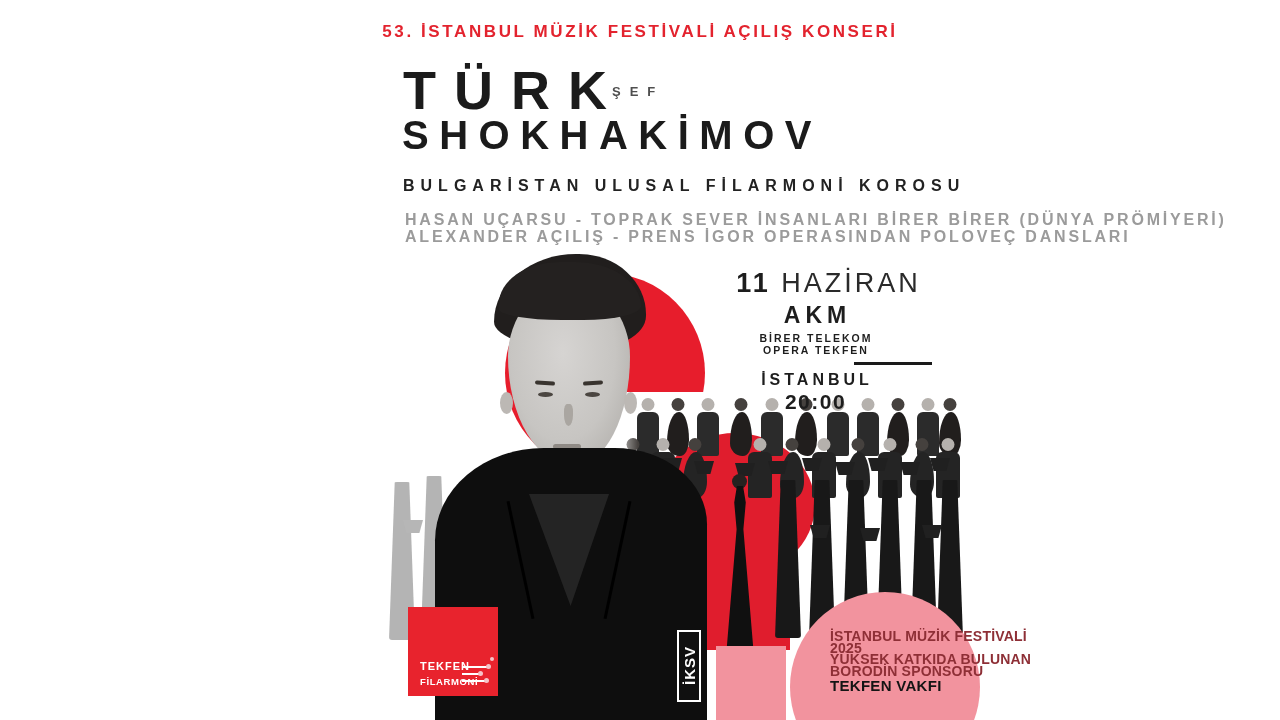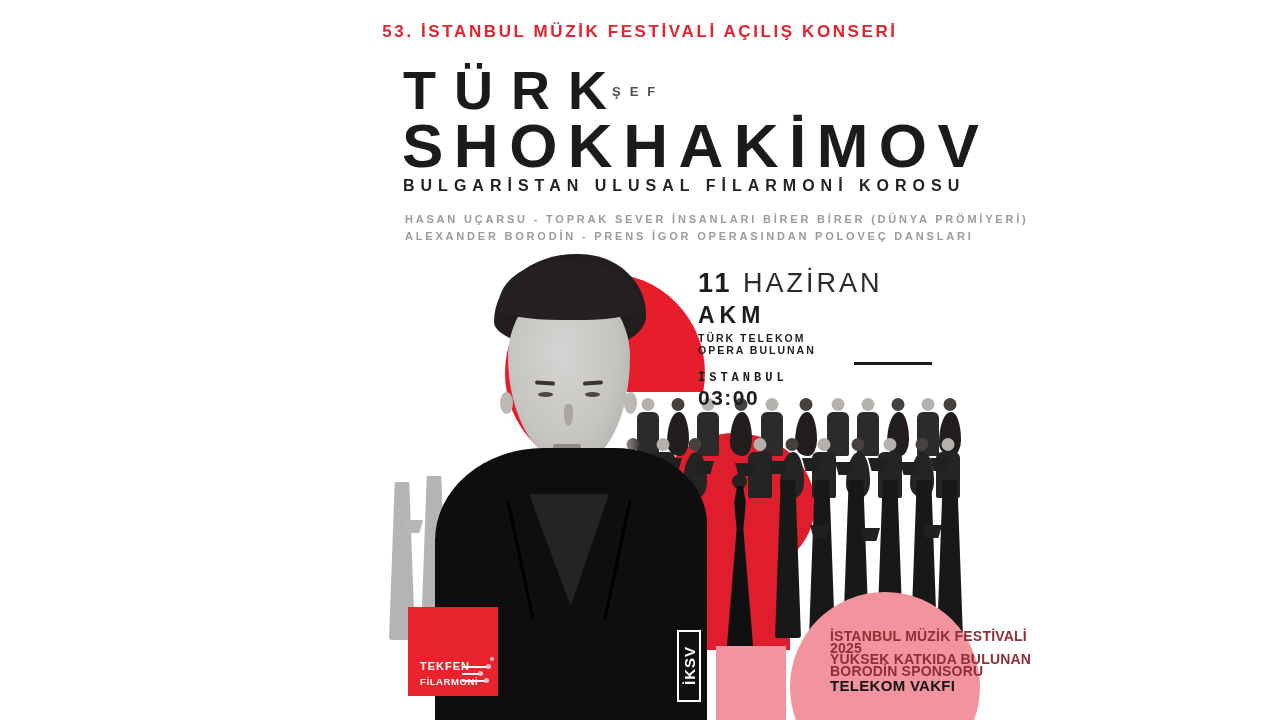--- a/index.html
+++ b/index.html
@@ -8,33 +8,33 @@
     font-family:"Liberation Sans", sans-serif;
     -webkit-font-smoothing:antialiased;
   }
   .abs{position:absolute;}
 
   
   .festival-title{left:0;top:22px;width:1280px;text-align:center;
     font-size:17px;font-weight:800;letter-spacing:2.6px;color:#e3232e;white-space:nowrap;}
   .artist-first{left:403px;top:63px;font-size:54px;font-weight:800;letter-spacing:18px;color:#1b1b1b;line-height:1;}
   .artist-role{left:612px;top:84px;font-size:13px;font-weight:700;letter-spacing:9px;color:#4f4f4f;}
-  .artist-last{left:402px;top:115px;font-size:62px;font-weight:800;letter-spacing:10.5px;color:#1b1b1b;line-height:1;white-space:nowrap;}
+  .artist-last{left:402px;top:115px;font-size:40px;font-weight:800;letter-spacing:10.5px;color:#1b1b1b;line-height:1;white-space:nowrap;}
   .ensemble{left:403px;top:177px;font-size:16px;font-weight:800;letter-spacing:6px;color:#222;white-space:nowrap;}
-  .program{left:405px;top:211px;font-size:11px;font-weight:700;letter-spacing:2.8px;color:#9b9b9b;line-height:17px;white-space:nowrap;}
-
-  .datebox{right:322px;top:268px;width:260px;text-align:left;color:#1d1d1d;}
+  .program{left:405px;top:211px;font-size:16px;font-weight:700;letter-spacing:2.8px;color:#9b9b9b;line-height:17px;white-space:nowrap;}
+
+  .datebox{right:322px;top:268px;width:260px;text-align:center;color:#1d1d1d;}
   .dateline{font-size:27px;letter-spacing:3px;white-space:nowrap;margin-right:-1px;}
   .dateline .day{font-weight:800;}
   .dateline .month{font-weight:400;color:#2a2a2a;}
   .venueblock{margin-right:26px;margin-top:3px;}
   .venue{font-size:23px;font-weight:700;letter-spacing:5px;margin-right:-5px;}
   .hall{font-size:10.5px;font-weight:800;letter-spacing:2px;line-height:11.5px;margin-top:4px;margin-right:-2px;}
   .rule{width:78px;height:3px;background:#1a1a1a;margin:6px 0 6px auto;}
-  .city{font-size:12px;font-weight:800;letter-spacing:4px;margin-right:-4px;font-family:Liberation Mono, monospace;}
+  .city{font-size:16px;font-weight:800;letter-spacing:4px;margin-right:-4px;}
   .time{font-size:21px;font-weight:800;letter-spacing:1.5px;margin-top:1px;margin-right:-1px;}
 
   
   .circle-red{left:505px;top:273px;width:200px;height:200px;border-radius:50%;background:#e71d2c;}
   .pink-bar{left:716px;top:646px;width:70px;height:74px;background:#f2939e;}
   .circle-pink{left:790px;top:592px;width:190px;height:190px;border-radius:50%;background:#f2939e;}
 
   
   .photo{left:604px;top:392px;width:354px;height:258px;background:#fff;}
   .carpet-ellipse{left:51px;top:41px;width:160px;height:144px;border-radius:50%;background:#e01d2d;}
@@ -198,37 +198,37 @@
 <div class="abs lapel-l"></div>
 <div class="abs lapel-r"></div>
 
 <div class="abs festival-title">53. İSTANBUL MÜZİK FESTİVALİ AÇILIŞ KONSERİ</div>
 <div class="abs artist-first">TÜRK</div>
 <div class="abs artist-role">ŞEF</div>
 <div class="abs artist-last">SHOKHAKİMOV</div>
 <div class="abs ensemble">BULGARİSTAN ULUSAL FİLARMONİ KOROSU</div>
 <div class="abs program">
   <div>HASAN UÇARSU - TOPRAK SEVER İNSANLARI BİRER BİRER (DÜNYA PRÖMİYERİ)</div>
-  <div>ALEXANDER BORODİN - PRENS İGOR OPERASINDAN POLOVEÇ DANSLARI</div>
+  <div>ALEXANDER AÇILIŞ - PRENS İGOR OPERASINDAN POLOVEÇ DANSLARI</div>
 </div>
 
 <div class="abs datebox">
   <div class="dateline">
     <span class="day">11</span>
     <span class="month">HAZİRAN</span>
   </div>
   <div class="venueblock">
     <div class="venue">AKM</div>
     <div class="hall">
-      <div>TÜRK TELEKOM</div>
-      <div>OPERA BULUNAN</div>
+      <div>BİRER TELEKOM</div>
+      <div>OPERA TEKFEN</div>
     </div>
     <div class="rule"></div>
     <div class="city">İSTANBUL</div>
-    <div class="time">03:00</div>
+    <div class="time">20:00</div>
   </div>
 </div>
 
 <div class="abs tekfen">
   <div class="t1">TEKFEN</div>
   <div class="t2">FİLARMONİ</div>
   <div class="tl" style="left:54px;top:59px;width:26px;"></div>
   <div class="tl" style="left:54px;top:66px;width:20px;"></div>
   <div class="tl" style="left:54px;top:73px;width:26px;"></div>
   <div class="tdot" style="left:78px;top:57px;"></div>
@@ -241,14 +241,14 @@
   <div class="iksv-strip">
     <span class="iksv-v">İKSV</span>
   </div>
 </div>
 
 <div class="abs sponsor">
   <div class="s">İSTANBUL MÜZİK FESTİVALİ</div>
   <div class="s">2025</div>
   <div class="s">YÜKSEK KATKIDA BULUNAN</div>
   <div class="s">BORODİN SPONSORU</div>
-  <div class="s big">TELEKOM VAKFI</div>
+  <div class="s big">TEKFEN VAKFI</div>
 </div>
 
 </body></html>

